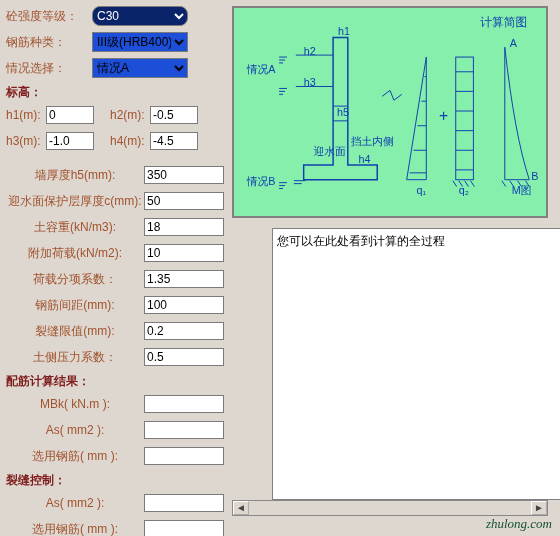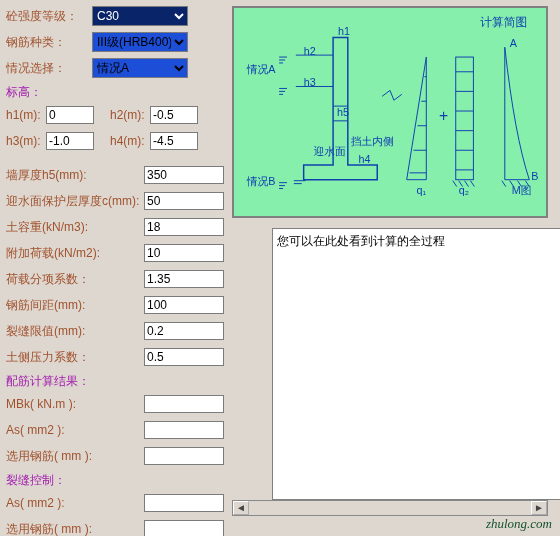--- a/index.html
+++ b/index.html
@@ -9,35 +9,35 @@
     font-family: "SimSun", "Microsoft YaHei", sans-serif;
     font-size: 12px;
     position: relative;
     overflow: hidden;
   }
   .left-panel {
     position: absolute; left: 6px; top: 6px; width: 218px;
   }
   .row { display: flex; align-items: center; margin-bottom: 6px; height: 20px; }
   .lbl { color: #A0522D; }
-  .section-lbl { color: #a21caf; font-weight: normal; margin: 6px 0 4px 0; display:block;}
+  .section-lbl { color: #7f1d1d; font-weight: bold; margin: 6px 0 4px 0; display:block;}
   select {
     height: 20px; font-size: 12px; background:#1d4ed8;
     border:1px solid #7b7b7b;
   }
   select.sel-wide { width: 96px; }
-  select.sel-highlight { background:#0A246A; color:#fff; }
+  select.sel-highlight { background:#0A246A; color:#fff;border-radius:8px; }
   input.txt {
     height: 18px; border:1px solid #7b7b7b; background:#fff;
     font-size:12px; padding:0 2px;
   }
   .pair { display:flex; align-items:center; }
   .pair .lbl { width:40px; }
   .pair input { width: 48px; }
-  .longrow .lbl { flex:1; }
+  .longrow .lbl { flex:1;text-align:center; }
   .longrow input { width: 80px; }
   .diagram {
     position:absolute; left:232px; top:6px;
     width:316px; height:212px;
     background:#86efac;
     border:2px solid #808080;
   }
   .diagram svg { width:100%; height:100%; }
   .textbox {
     position:absolute; left:232px; top:228px;

